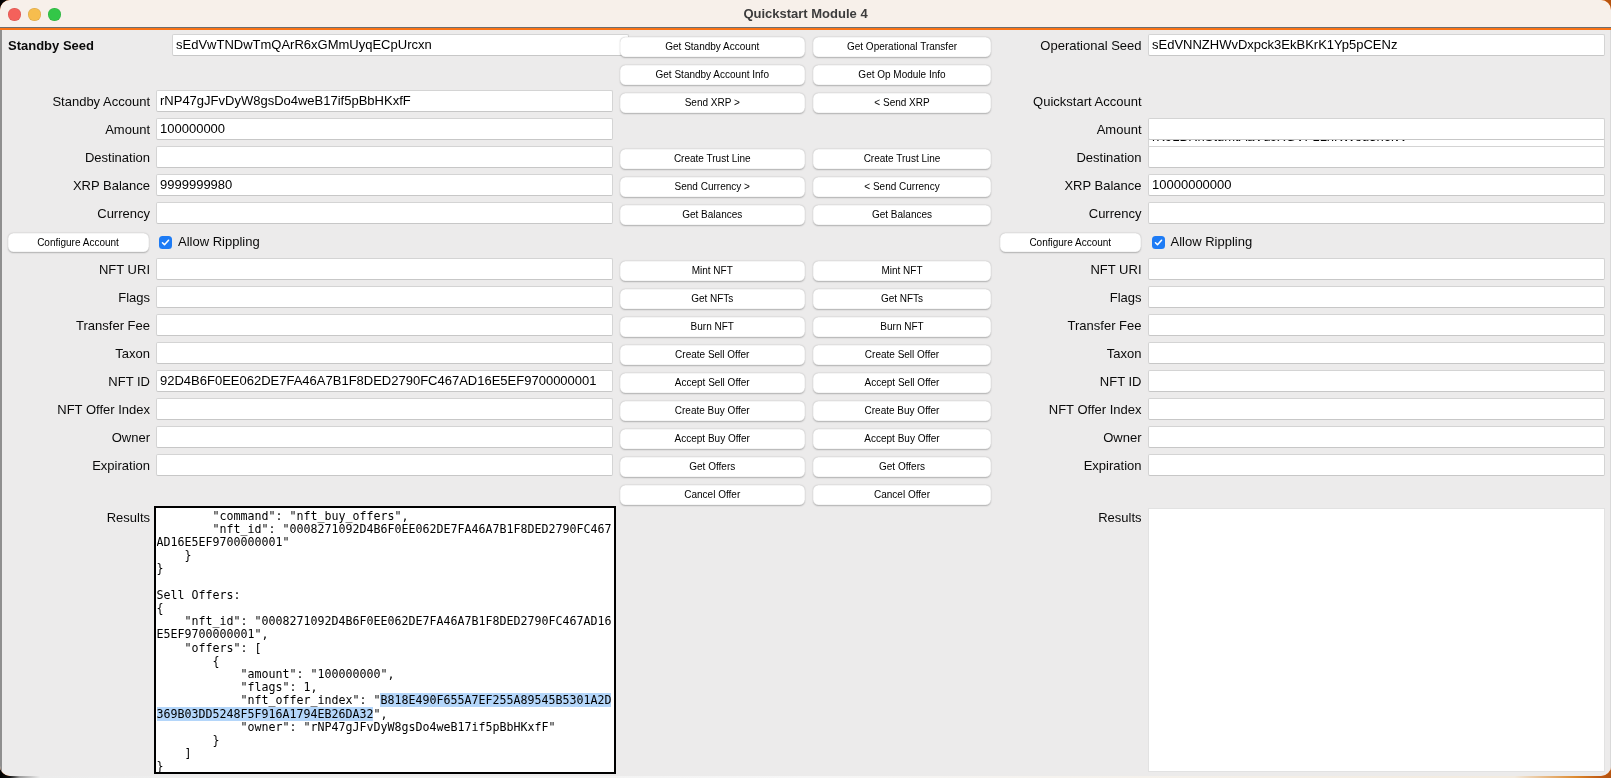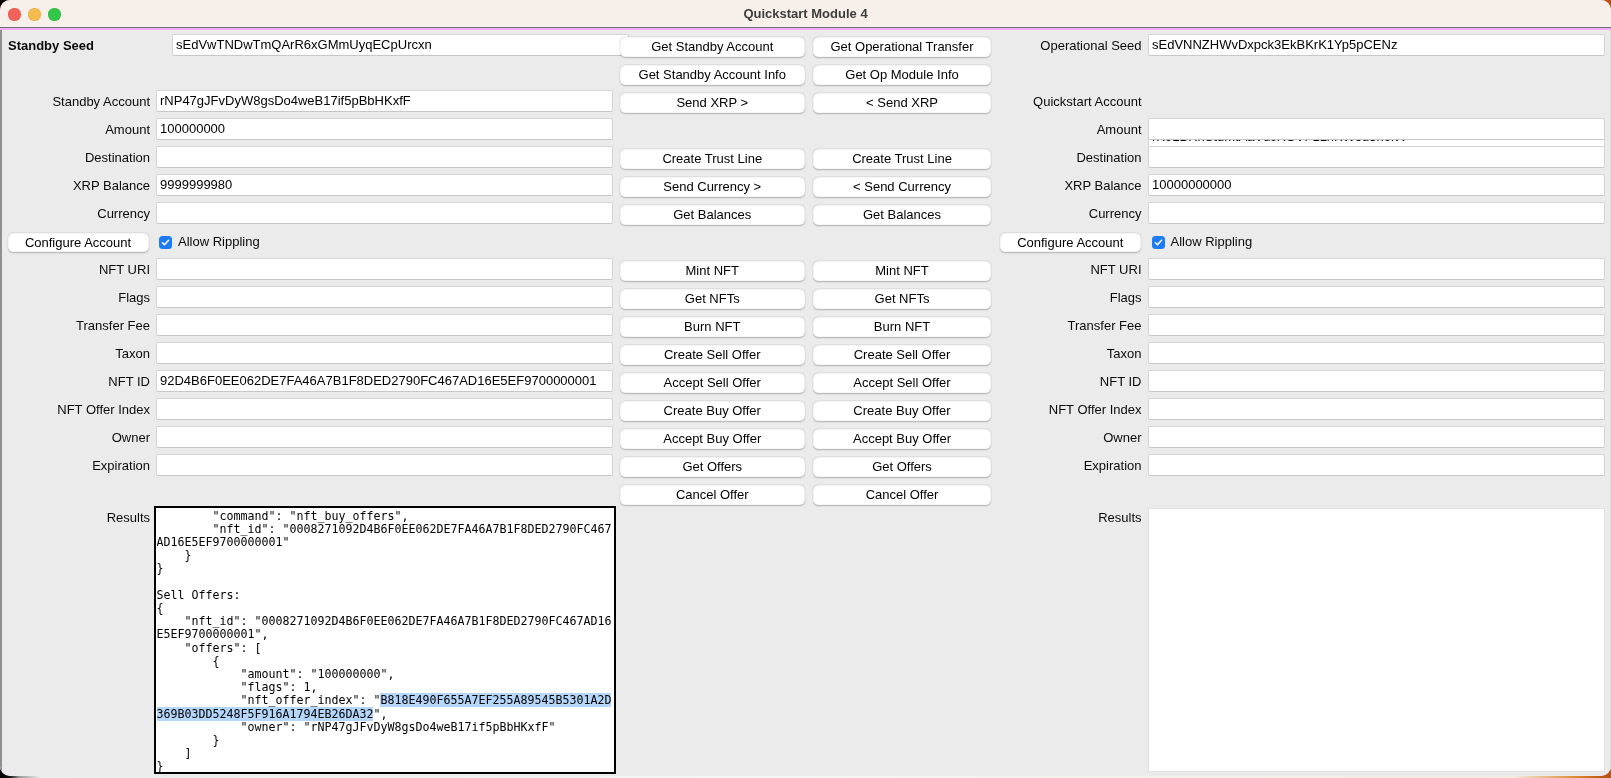--- a/index.html
+++ b/index.html
@@ -3,21 +3,21 @@
 <meta charset="utf-8">
 <style>
   * { margin:0; padding:0; box-sizing:border-box; }
   html,body { width:1611px; height:778px; overflow:hidden; }
   body {
     font-family:"Liberation Sans","DejaVu Sans",sans-serif;
     background:linear-gradient(90deg,#000 0%,#111 0.6%,#9a9a9a 1.2%,#ececec 2.5%,#f6f6f6 50%,#f3ebdf 94%,#dd8a2f 97.8%,#c05a12 99.3%,#b5530f 100%);
   }
   #window {
     position:absolute; left:0; top:0; width:1611px; height:775.5px;
-    border-radius:10px; overflow:hidden; background:#f0abfc;
+    border-radius:10px; overflow:hidden; background:#f97316;
   }
   #titlebar {
     position:absolute; left:0; top:0; width:100%; height:28px;
     background:#F7F0EA; border-bottom:1.5px solid #6E6E6E;
   }
   .tl { position:absolute; top:8px; width:12.5px; height:12.5px; border-radius:50%; }
   #tl-close { left:8px;  background:#F4615B; box-shadow:inset 0 0 0 0.5px rgba(0,0,0,0.12);}
   #tl-min   { left:28px; background:#F6BD4E; box-shadow:inset 0 0 0 0.5px rgba(0,0,0,0.12);}
   #tl-zoom  { left:48px; background:#33C748; box-shadow:inset 0 0 0 0.5px rgba(0,0,0,0.12);}
   #title {
@@ -42,21 +42,21 @@
     position:absolute; width:457px; height:22.5px;
     background:#fff; border:1px solid #D4D4D4; border-bottom-color:#C7C7C7;
     border-radius:2px; font-size:13px; color:#000;
     padding:0 0 0 3.5px; font-family:"Liberation Sans","DejaVu Sans",sans-serif;
     outline:none;
   }
   .btn {
     position:absolute; height:19.5px; background:#fff;
     border:none; border-radius:5.5px;
     box-shadow:inset 0 0 0 0.5px rgba(0,0,0,0.08), 0 0.5px 1.5px rgba(0,0,0,0.25);
-    font-size:13px; color:#000; font-family:"Liberation Sans","DejaVu Sans",sans-serif;
+    font-size:10px; color:#000; font-family:"Liberation Sans","DejaVu Sans",sans-serif;
     display:flex; align-items:center; justify-content:center;
     white-space:nowrap; cursor:default;
   }
   .checkbox {
     position:absolute; width:13px; height:13px; border-radius:3.5px;
     background:#1D7BF5; display:flex; align-items:center; justify-content:center;
   }
   .cb-label { position:absolute; height:22px; font-size:13px; color:#0A0A0A; display:flex; align-items:center; }
   #results-left-box {
     position:absolute; left:153.5px; top:505.5px; width:462px; height:268.5px;

